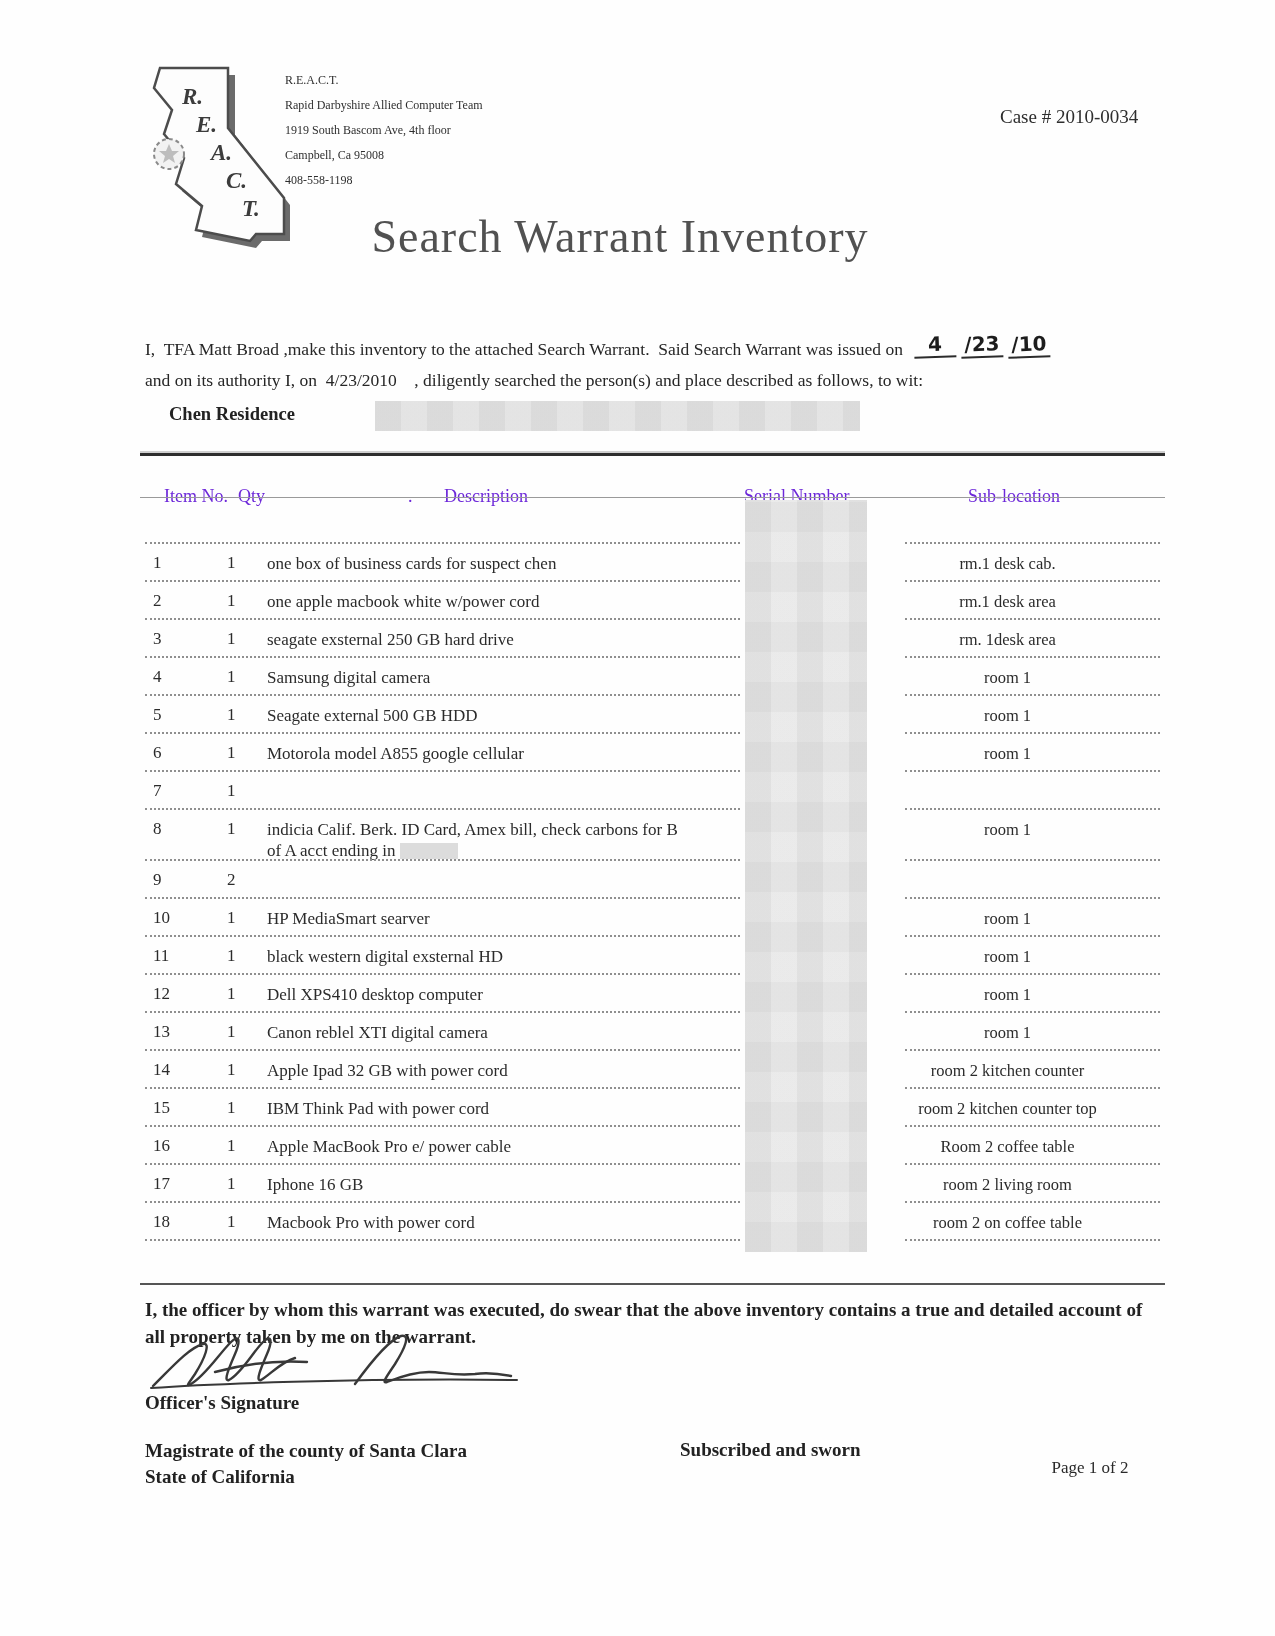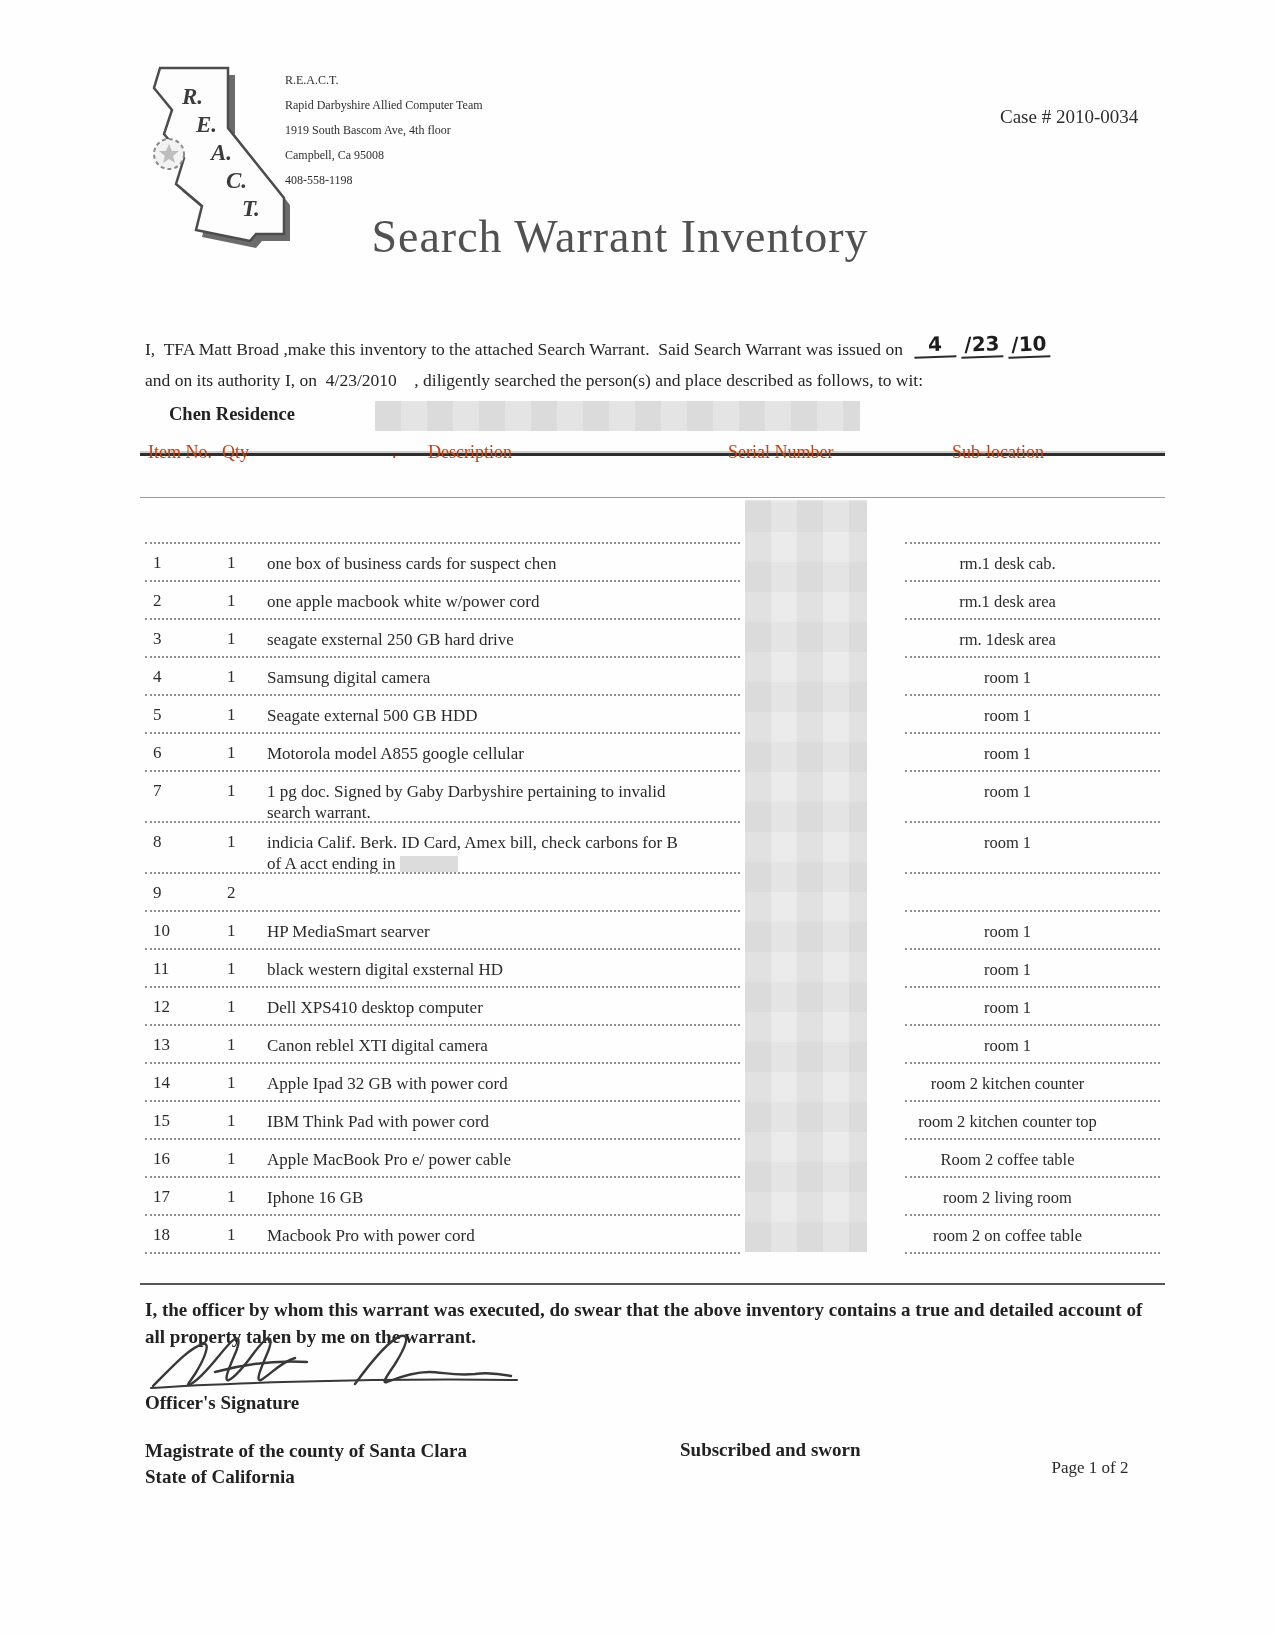--- a/index.html
+++ b/index.html
@@ -42,21 +42,21 @@
   }
   .redact-address { left:375px; top:401px; width:485px; height:30px; }
 
   
   .rule-thick { left:140px; top:453px; width:1025px; height:3px; background:#2e2e2e;
     box-shadow:0 -2px 0 0 rgba(120,120,120,0.35); }
   .rule-thin { left:140px; top:497px; width:1025px; height:1px; background:#9a9a9a; }
   .rule-bottom { left:140px; top:1283px; width:1025px; height:2px; background:#555; }
 
   
-  .th { top:442px; font-size:18px; color:#c2410c; }
+  .th { top:486px; font-size:18px; color:#6d28d9;margin-left:16px; }
   .th-item { left:148px; } .th-qty { left:222px; } .th-dot { left:392px; }
   .th-desc { left:428px; } .th-serial { left:728px; } .th-subloc { left:952px; }
 
   
   .redact-serial { left:745px; top:500px; width:122px; height:752px; z-index:2; }
 
   
   .tbody { left:145px; top:500px; width:1015px; }
   .row { position:relative; display:flex; align-items:flex-start; min-height:38px; padding-top:9px; }
   .row-spacer { position:relative; height:44px; }
@@ -190,21 +190,20 @@
       <div class="col-desc"><span>Motorola model A855 google cellular</span></div>
       <div class="col-serial"></div>
       <div class="col-subloc">room 1</div>
       <span class="sep-l"></span>
       <span class="sep-r"></span>
     </div>
 
     <div class="row">
       <div class="col-item">7</div>
       <div class="col-qty">1</div>
-      <div class="col-desc"><span>1 pg doc. Signed by Gaby Darbyshire pertaining to invalid search warrant.</span></div>
       <div class="col-serial"></div>
       <div class="col-subloc">room 1</div>
       <span class="sep-l"></span>
       <span class="sep-r"></span>
     </div>
 
     <div class="row">
       <div class="col-item">8</div>
       <div class="col-qty">1</div>
       <div class="col-desc"><span>indicia Calif. Berk. ID Card, Amex bill, check carbons for B of A acct ending in </span><span class="inline-redaction show"></span></div>

